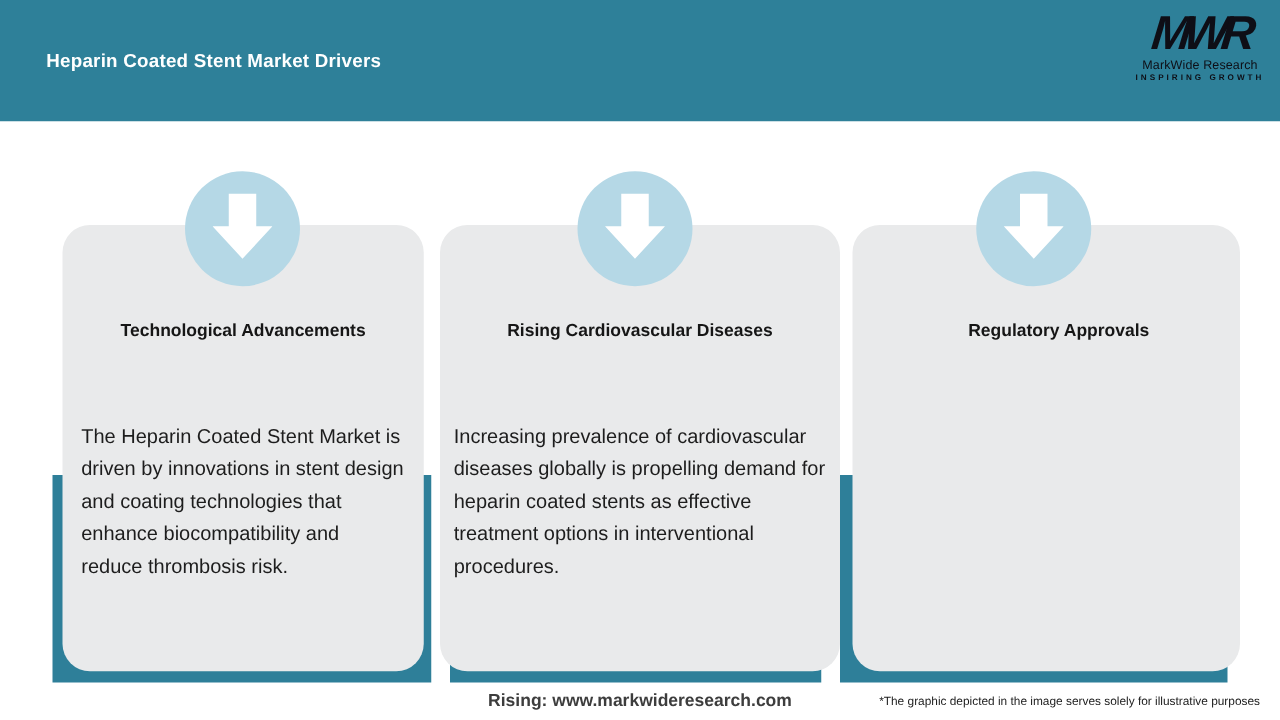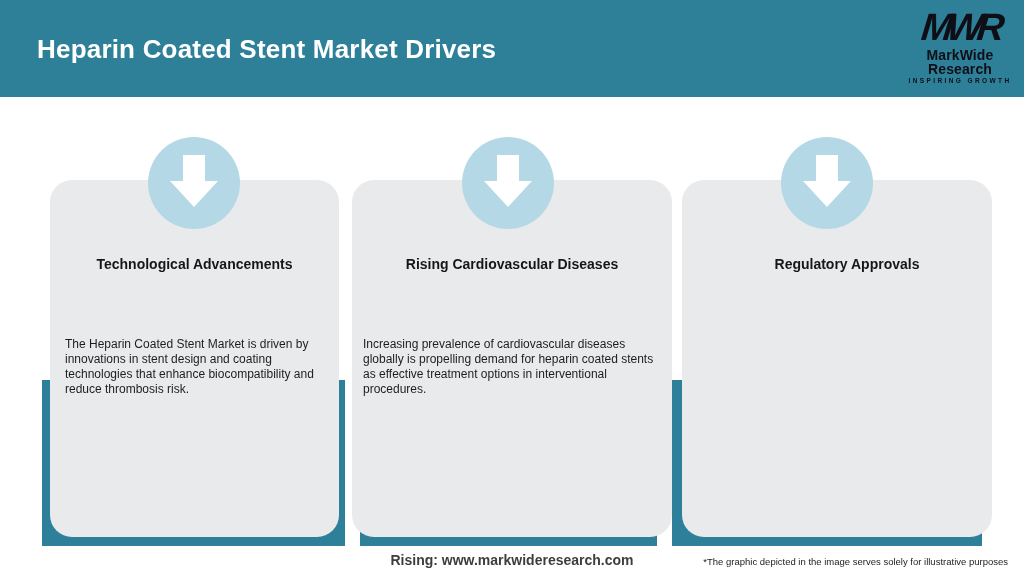--- a/index.html
+++ b/index.html
@@ -9,31 +9,31 @@
     font-family:"Liberation Sans", sans-serif;
   }
 
   
   .header {
     position:absolute; left:0; top:0; width:1024px; height:97px;
     background:#2E8099;
   }
   .header-title {
     position:absolute; left:37px; top:50%; transform:translateY(-50%);
-    color:#ffffff; font-size:26px; font-weight:bold; letter-spacing:0.2px;text-align:right;
+    color:#ffffff; font-size:15px; font-weight:bold; letter-spacing:0.2px;text-align:right;
   }
   .logo {
     position:absolute; top:8px; right:12px; width:104px;
     text-align:center; color:#0e0e16; line-height:1;
   }
   .logo-acronym {
     font-size:38px; font-weight:800; font-style:italic;
     letter-spacing:-6px; transform:skewX(-6deg);
   }
-  .logo-name  { font-size:14px; font-weight:bold; margin-top:2px; letter-spacing:0.1px; }
+  .logo-name  { font-size:10px; font-weight:normal; margin-top:2px; letter-spacing:0.1px; }
   .logo-tagline { font-size:6.5px; font-weight:bold; letter-spacing:2.4px; margin-top:2px; }
 
   
   .shadow { position:absolute; top:380px; height:166px; background:#2E7F99; }
   .shadow.s1 { left:42px;  width:303px; }
   .shadow.s2 { left:360px; width:297px; }
   .shadow.s3 { left:672px; width:310px; }
 
   
   .card {
@@ -43,21 +43,21 @@
   .card.c1 { left:50px;  width:289px; }
   .card.c2 { left:352px; width:320px; }
   .card.c3 { left:682px; width:290px;padding-left:20px; }
 
   .card-title {
     margin:73px 12px 0; height:84px;
     font-size:14px; font-weight:bold; line-height:23px;
     color:#161616; text-align:center;
   }
   .card-body {
-    margin:0 15px; font-size:12px; line-height:15px;
+    margin:0 15px; font-size:16px; line-height:26px;
     color:#1d1d1d; text-align:left;
   }
   .card.c2 .card-body { margin:0 11px; }
 
   
   .circle {
     position:absolute; top:137px; width:92px; height:92px;
     border-radius:50%; background:#B5D8E6;
     display:flex; align-items:center; justify-content:center;
   }

